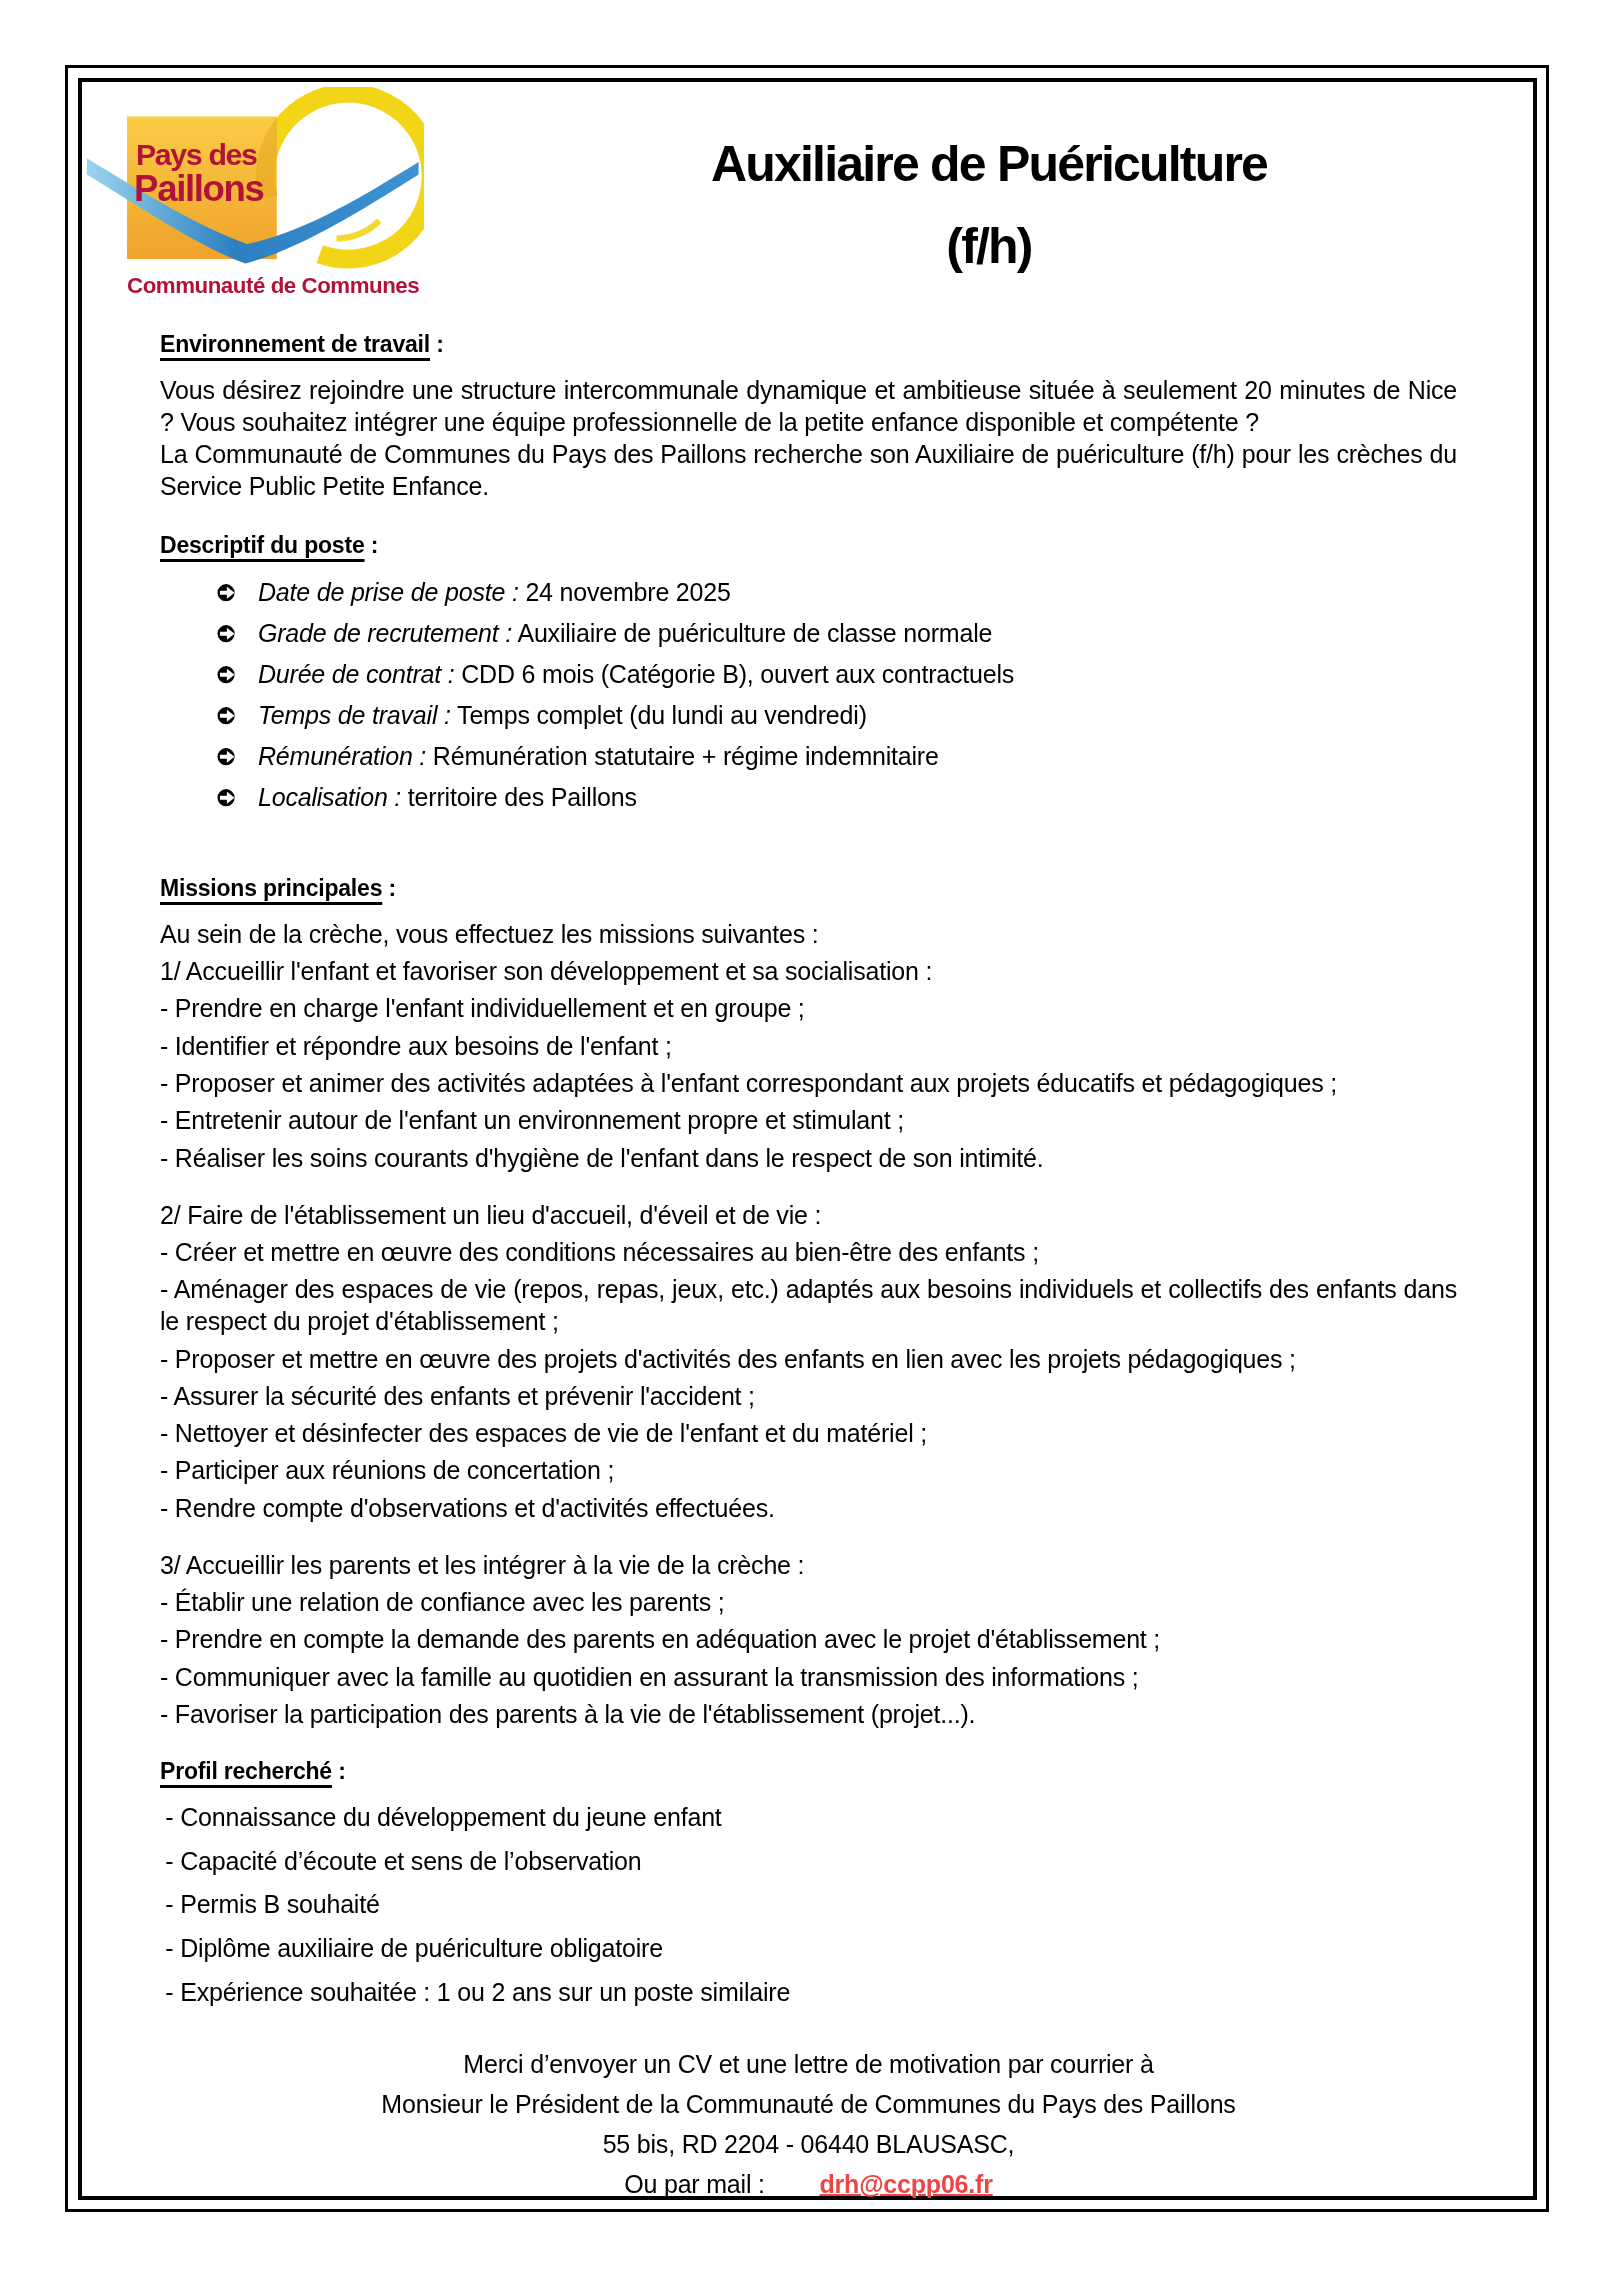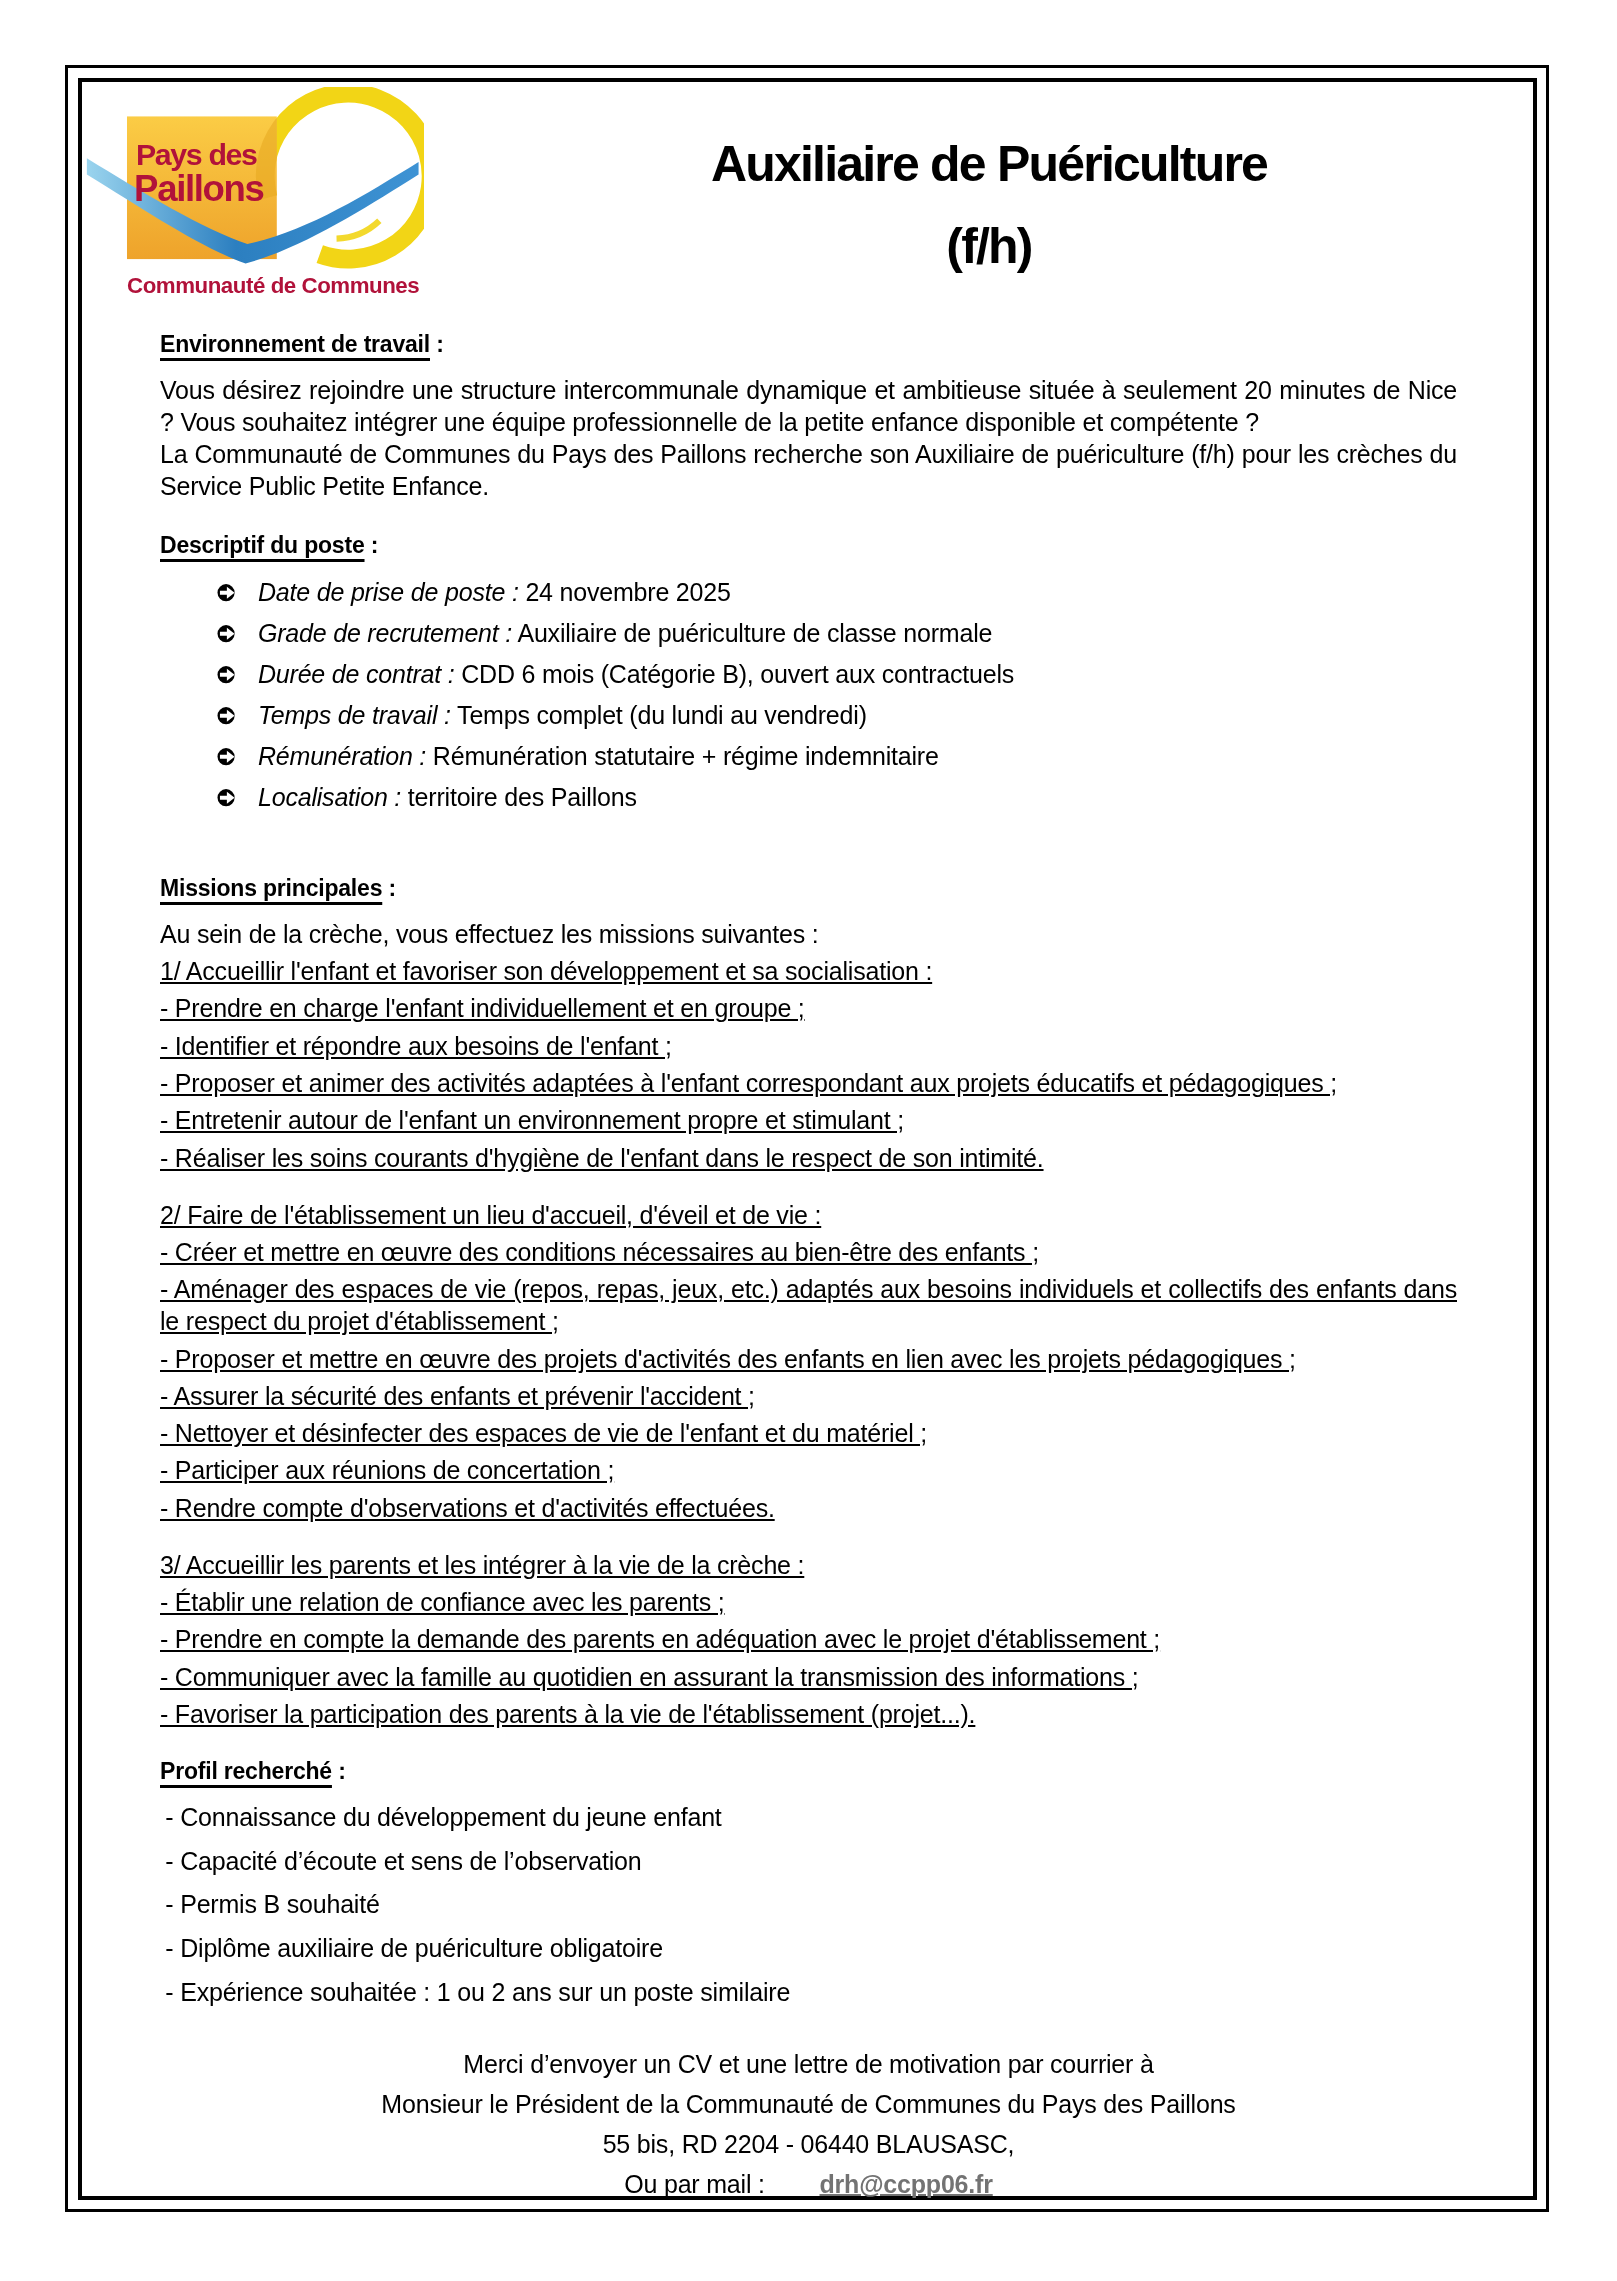--- a/index.html
+++ b/index.html
@@ -20,28 +20,28 @@
   .heading{font-weight:bold;font-size:23px;margin:0 0 14.3px 0;}
   .heading .u{text-decoration:underline;text-decoration-thickness:2.7px;text-underline-offset:6.2px;}
   .para{text-align:justify;}
   .gap-sm{height:19.6px;}
   .gap-md{height:27px;}
   .gap-lg{height:50px;}
   ul.arrow-list{list-style:none;margin:5.3px 0 0 0;padding:0 0 0 57px;}
   ul.arrow-list li{margin:0 0 9px 0;display:flex;align-items:baseline;}
   .arrow-ic{width:21.4px;height:19.6px;margin-right:19.6px;flex:0 0 auto;align-self:center;transform:translateY(0.9px);}
   .lbl{font-style:italic;}
-  .mission-item{margin:0 0 5.3px 0;text-align:justify;text-decoration:underline;}
+  .mission-item{margin:0 0 5.3px 0;text-align:justify;}
   .group-title{margin:25px 0 5.3px 0;}
   .intro{margin:0 0 5.3px 0;}
   ul.dash-list{list-style:none;margin:0;padding:0;}
   ul.dash-list li{margin:0 0 11.6px 0;padding-left:5.3px;}
   .footer{margin-top:36px;text-align:center;line-height:40px;}
   .footer .b{font-weight:normal;}
-  .email-link{font-weight:bold;color:#737373;text-decoration:underline;text-decoration-thickness:1.8px;margin-left:48px;}
+  .email-link{font-weight:bold;color:#ef4444;text-decoration:underline;text-decoration-thickness:1.8px;margin-left:48px;}
 </style>
 </head>
 <body>
 
 <div class="border-outer"></div>
 <div class="border-inner"></div>
 
 <div class="logo-wrap">
   <svg width="339" height="214" viewBox="0 0 380 240">
     <defs>

